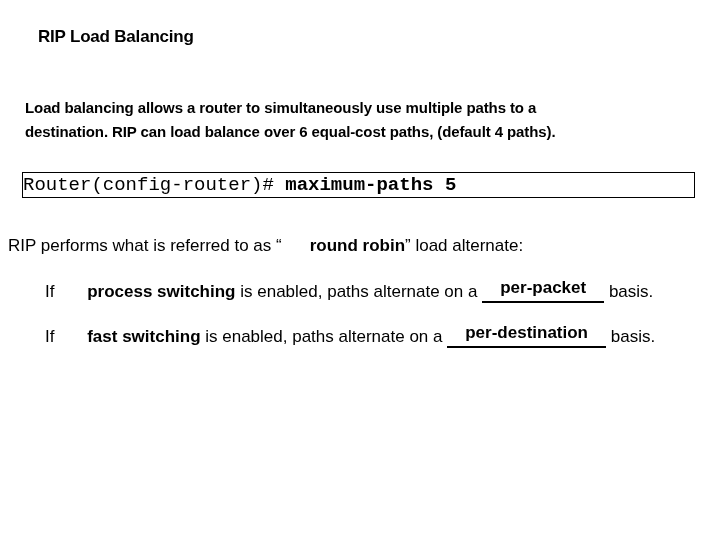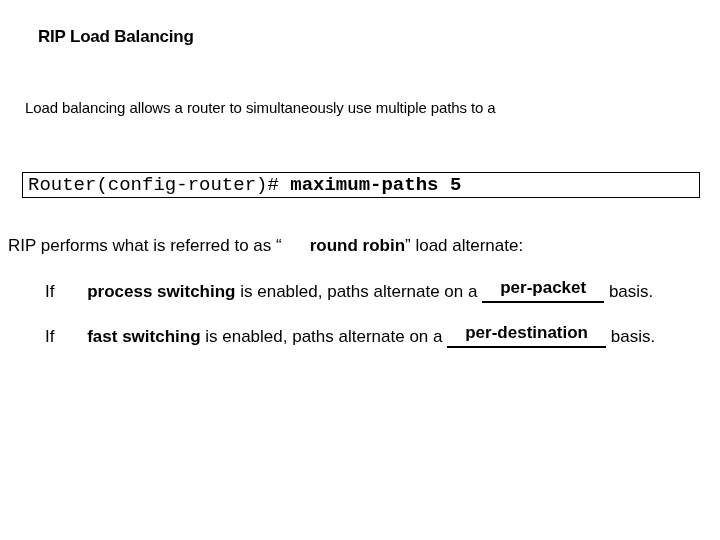--- a/index.html
+++ b/index.html
@@ -28,39 +28,38 @@
     font-weight: bold;
     letter-spacing: -0.2px;
     white-space: nowrap;
   }
   .intro {
     position: absolute;
     left: 25px;
     top: 96px;
     width: 670px;
     font-size: 15px;
-    font-weight: normal;
+    font-weight: bold;
     line-height: 24px;
     letter-spacing: -0.1px;
   }
   .intro .line {
     display: block;
     white-space: nowrap;
   }
   .cmdbox {
     position: absolute;
     left: 22px;
     top: 172px;
     width: 671px;
     height: 24px;
     border: 1.5px solid #000000;
     background: #ffffff;
     display: flex;
     align-items: center;
-    padding-left: 5px;
     box-sizing: content-box;
     font-family: "Liberation Mono", monospace;
     font-size: 19px;
     white-space: pre;
   }
   .cmdbox .prompt {
     font-weight: normal;
   }
   .cmdbox .command {
     font-weight: bold;
@@ -98,20 +97,21 @@
 </style>
 </head>
 <body>
 
 <div class="slide">
 
   <div class="title">RIP Load Balancing</div>
 
   <div class="intro">
     <span class="line">Load balancing allows a router to simultaneously use multiple paths to a</span>
+    <span class="line">destination. RIP can load balance over 6 equal-cost paths, (default 4 paths).</span>
   </div>
 
   <div class="cmdbox">
     <span class="prompt">Router(config-router)# </span><span class="command">maximum-paths 5</span>
   </div>
 
   <div class="rline">
     <span>RIP performs what is referred to as “</span><span class="bold">round robin</span><span>” load alternate:</span>
   </div>
 

